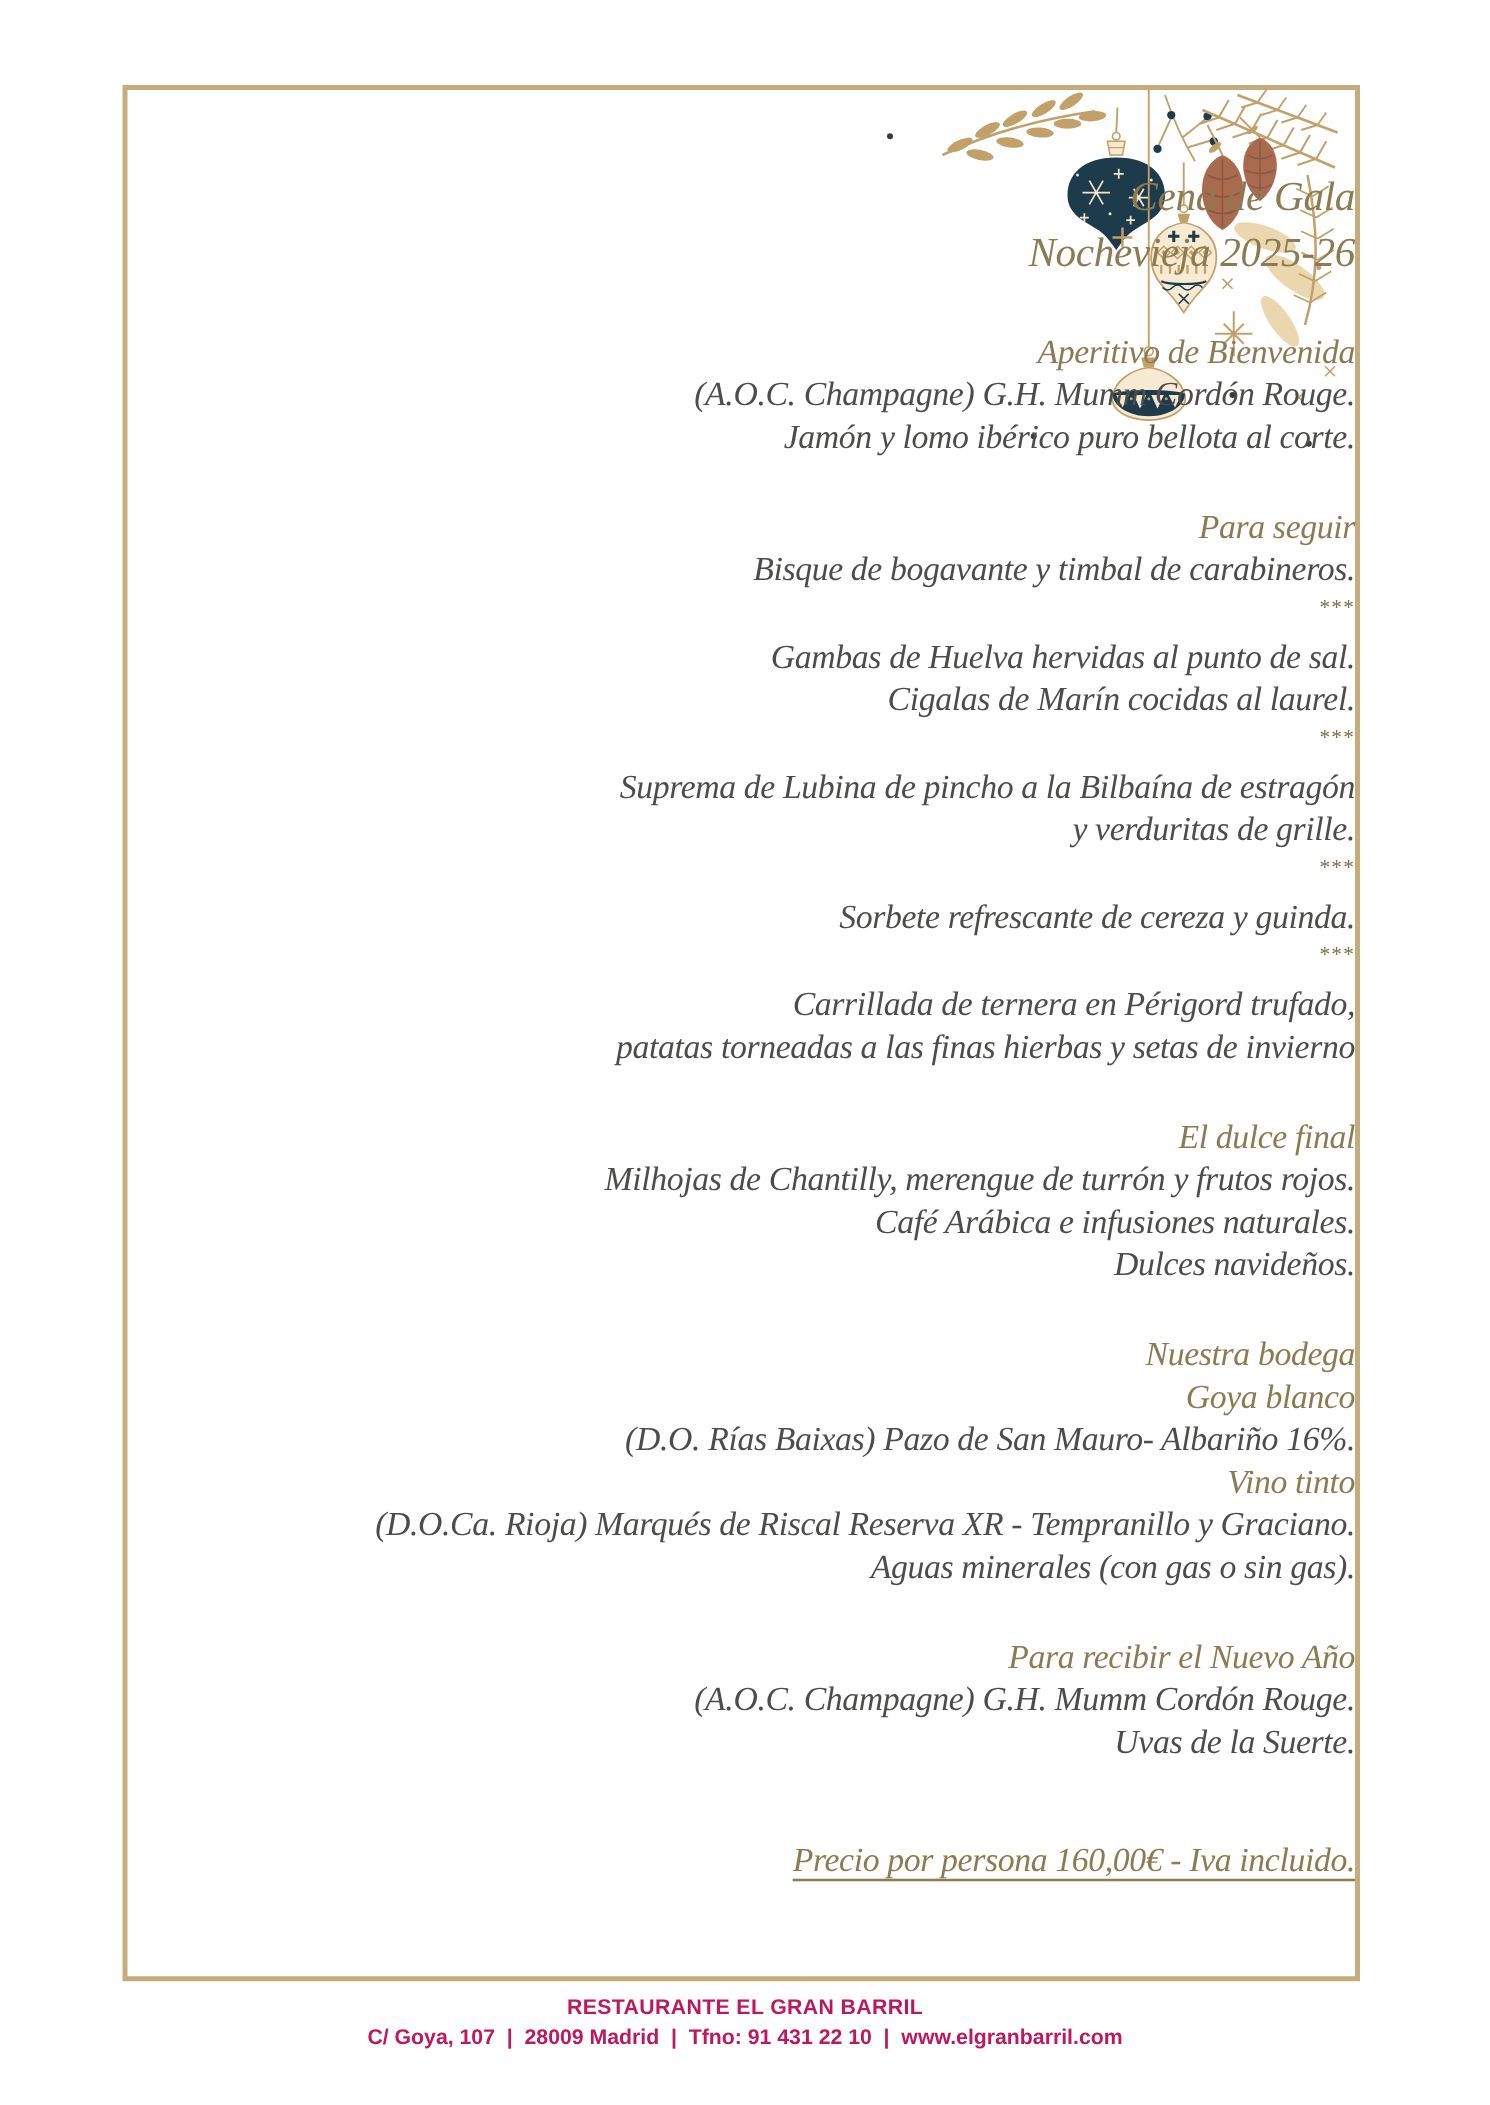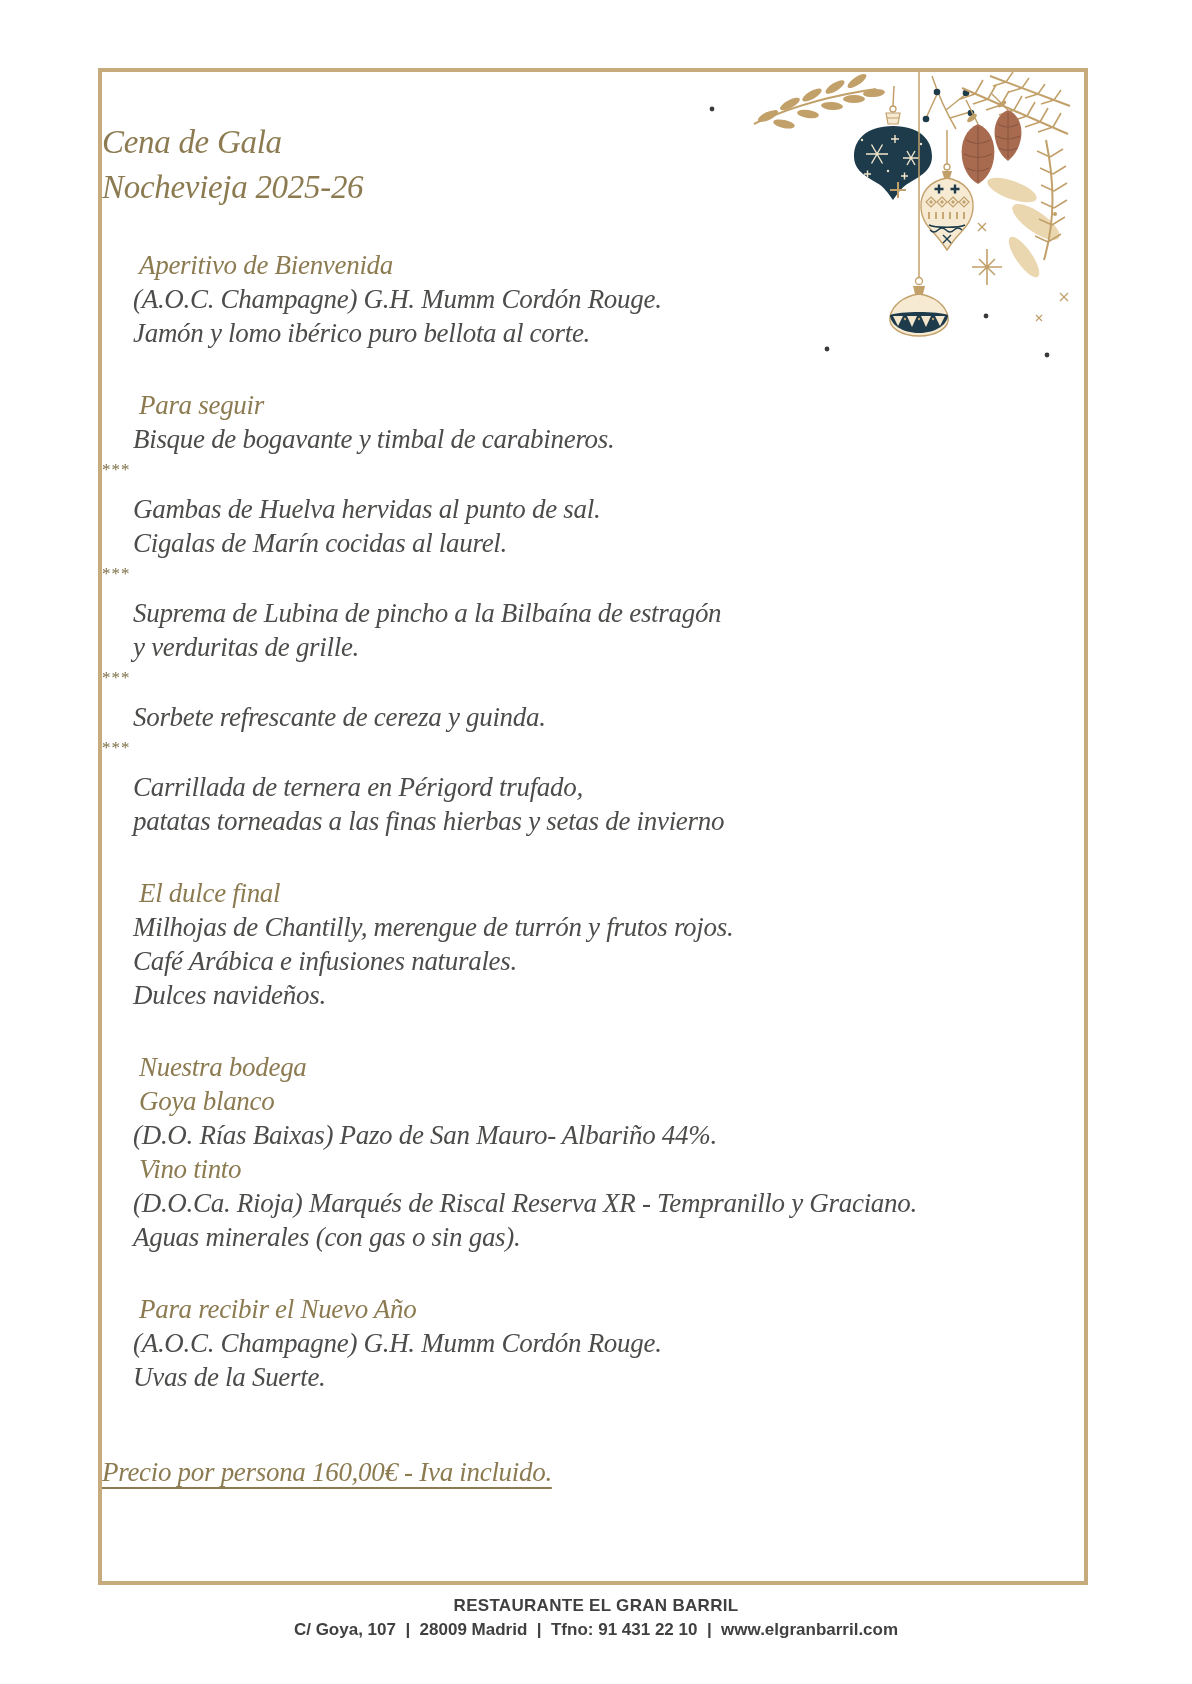--- a/index.html
+++ b/index.html
@@ -26,24 +26,24 @@
     right: 0;
     width: 390px;
     height: 300px;
     pointer-events: none;
   }
   .content {
     position: absolute;
     left: 0;
     top: 0;
     width: 100%;
-    text-align: left;
+    text-align: right;
     font-style: italic;
     color: #4c4c4a;
-    padding-top: 48px;
+    padding-top: 64px;
     letter-spacing: -0.3px;
   }
   .title-line {
     font-size: 33px;
     line-height: 45px;
     color: #8c7b51;
   }
   .menu-section { margin-top: 38px; }
   .pricing { margin-top: 60px; }
   .heading, .subheading {
@@ -84,21 +84,21 @@
     text-decoration-thickness: 1.5px;
   }
   .footer {
     position: absolute;
     left: 0;
     top: 1594px;
     width: 100%;
     text-align: center;
     font-family: "Liberation Sans", "DejaVu Sans", sans-serif;
     font-weight: bold;
-    color: #404040;
+    color: #be185d;
   }
   .footer-name { font-size: 17px; line-height: 24px; letter-spacing: 0.3px; }
   .footer-contact { font-size: 17px; line-height: 24px; white-space: pre; }
 </style>
 </head>
 <body>
 
 <div class="page">
 
   <div class="frame">
@@ -268,21 +268,21 @@
       <div class="menu-section">
         <div class="heading">El dulce final</div>
         <div class="dish">Milhojas de Chantilly, merengue de turrón y frutos rojos.</div>
         <div class="dish">Café Arábica e infusiones naturales.</div>
         <div class="dish">Dulces navideños.</div>
       </div>
 
       <div class="menu-section">
         <div class="heading">Nuestra bodega</div>
         <div class="subheading">Goya blanco</div>
-        <div class="dish">(D.O. Rías Baixas) Pazo de San Mauro- Albariño 44%.</div>
+        <div class="dish">(D.O. Rías Baixas) Pazo de San Mauro- Albariño 16%.</div>
         <div class="subheading">Vino tinto</div>
         <div class="dish">(D.O.Ca. Rioja) Marqués de Riscal Reserva XR - Tempranillo y Graciano.</div>
         <div class="dish">Aguas minerales (con gas o sin gas).</div>
       </div>
 
       <div class="menu-section">
         <div class="heading">Para recibir el Nuevo Año</div>
         <div class="dish">(A.O.C. Champagne) G.H. Mumm Cordón Rouge.</div>
         <div class="dish">Uvas de la Suerte.</div>
       </div>

